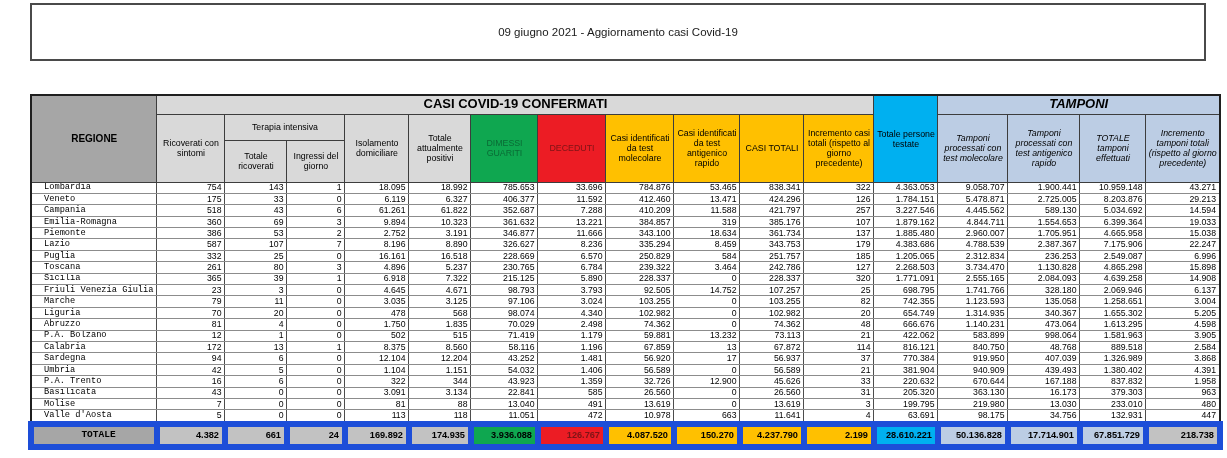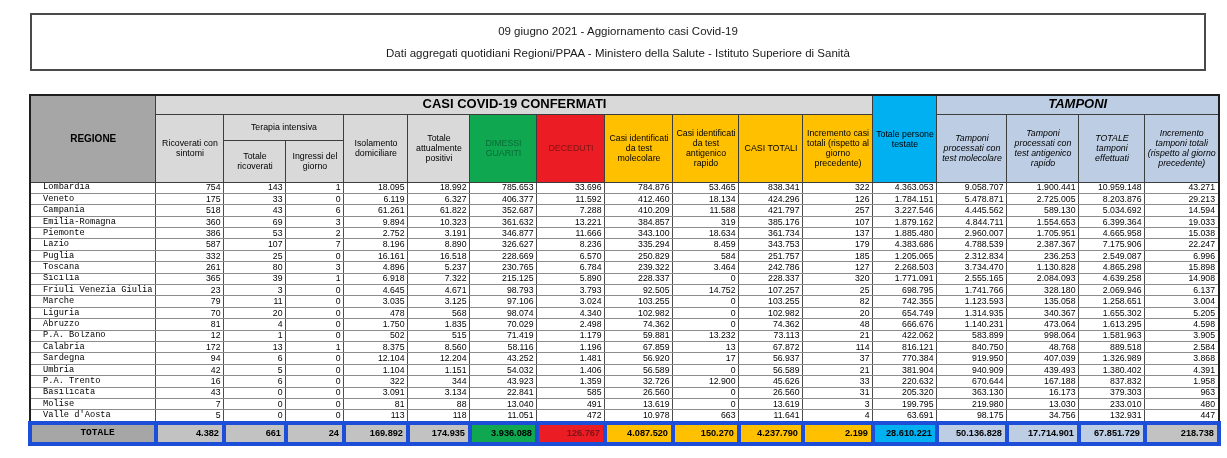--- a/index.html
+++ b/index.html
@@ -1,21 +1,21 @@
 <!DOCTYPE html>
 <html style="--green: #0fa750; --green-text: #0a6b35; --red: #ec1c24; --red-text: #7e1416; --yellow: #ffc000; --cyan: #00b0f0; --light-blue: #bccde4; --header-gray: #d9d9d9; --dark-gray: #a6a6a6; --total-gray: #c2c2c2;"><head>
 <meta charset="utf-8">
 <style>
   html,body { margin:0; padding:0; background:#ffffff; }
   .page {
     position:relative; width:1227px; height:458px; background:#ffffff;
     font-family:"Liberation Sans", sans-serif; color:#000;
   }
   .title-box {
-    position:absolute; left:30px; top:13px; width:1172px; height:54px;
+    position:absolute; left:30px; top:3px; width:1172px; height:54px;
     border:2px solid #4a4a4a; background:#ffffff;
     display:flex; flex-direction:column; justify-content:space-evenly; align-items:center;
     font-size:11.5px; color:#1a1a1a;
   }
   table.covid {
     position:absolute; left:28px; top:94px;
     border-collapse:collapse; table-layout:fixed;
     border:2px solid #1f1f1f;
   }
   th, td { overflow:hidden; }
@@ -40,40 +40,39 @@
     border:1px solid #4d4d4d;
     border-top-color:#8c8c8c; border-bottom-color:#8c8c8c;
     background:#ffffff;
     font-size:8.7px; line-height:1;
     height:10.4px; padding:0 3px 0 2px;
     text-align:right; white-space:nowrap; vertical-align:middle;
   }
   tbody td.region { text-align:left; padding-left:12px;font-family:Liberation Mono, monospace; }
   tbody tr.total-row td {
     font-weight:bold; height:17px; font-size:9.2px;
-    border:4px solid #1d4ed8;
+    border:6px solid #1d4ed8;
   }
   tbody tr.total-row td.region {
     background:var(--dark-gray); text-align:center; font-size:9.5px;
   }
   td.bg-total-gray { background:var(--total-gray); }
   td.bg-green { background:var(--green); }
   td.bg-red   { background:var(--red); color:var(--red-text); }
   td.bg-yellow{ background:var(--yellow); }
   td.bg-cyan  { background:var(--cyan);margin-left:8px; }
   td.bg-blue  { background:var(--light-blue); }
 </style>
 </head>
 <body>
 
 <div class="page">
 
   <div class="title-box">
     <div>09 giugno 2021 - Aggiornamento casi Covid-19</div>
-    <div>Dati aggregati quotidiani Regioni/PPAA - Ministero della Salute - Istituto Superiore di Sanità</div>
   </div>
 
   <table class="covid">
     <colgroup>
       <col style="width:102px">
         <col style="width:68px">
         <col style="width:62px">
         <col style="width:58px">
       <col style="width:64px">
         <col style="width:62px">
@@ -140,21 +139,21 @@
         <tr>
           <td class="region">Veneto</td>
           <td>175</td>
           <td>33</td>
           <td>0</td>
           <td>6.119</td>
           <td>6.327</td>
           <td>406.377</td>
           <td>11.592</td>
           <td>412.460</td>
-          <td>18.134</td>
+          <td>13.471</td>
           <td>424.296</td>
           <td>126</td>
           <td>1.784.151</td>
           <td>5.478.871</td>
           <td>2.725.005</td>
           <td>8.203.876</td>
           <td>29.213</td>
         </tr>
         <tr>
           <td class="region">Campania</td>

